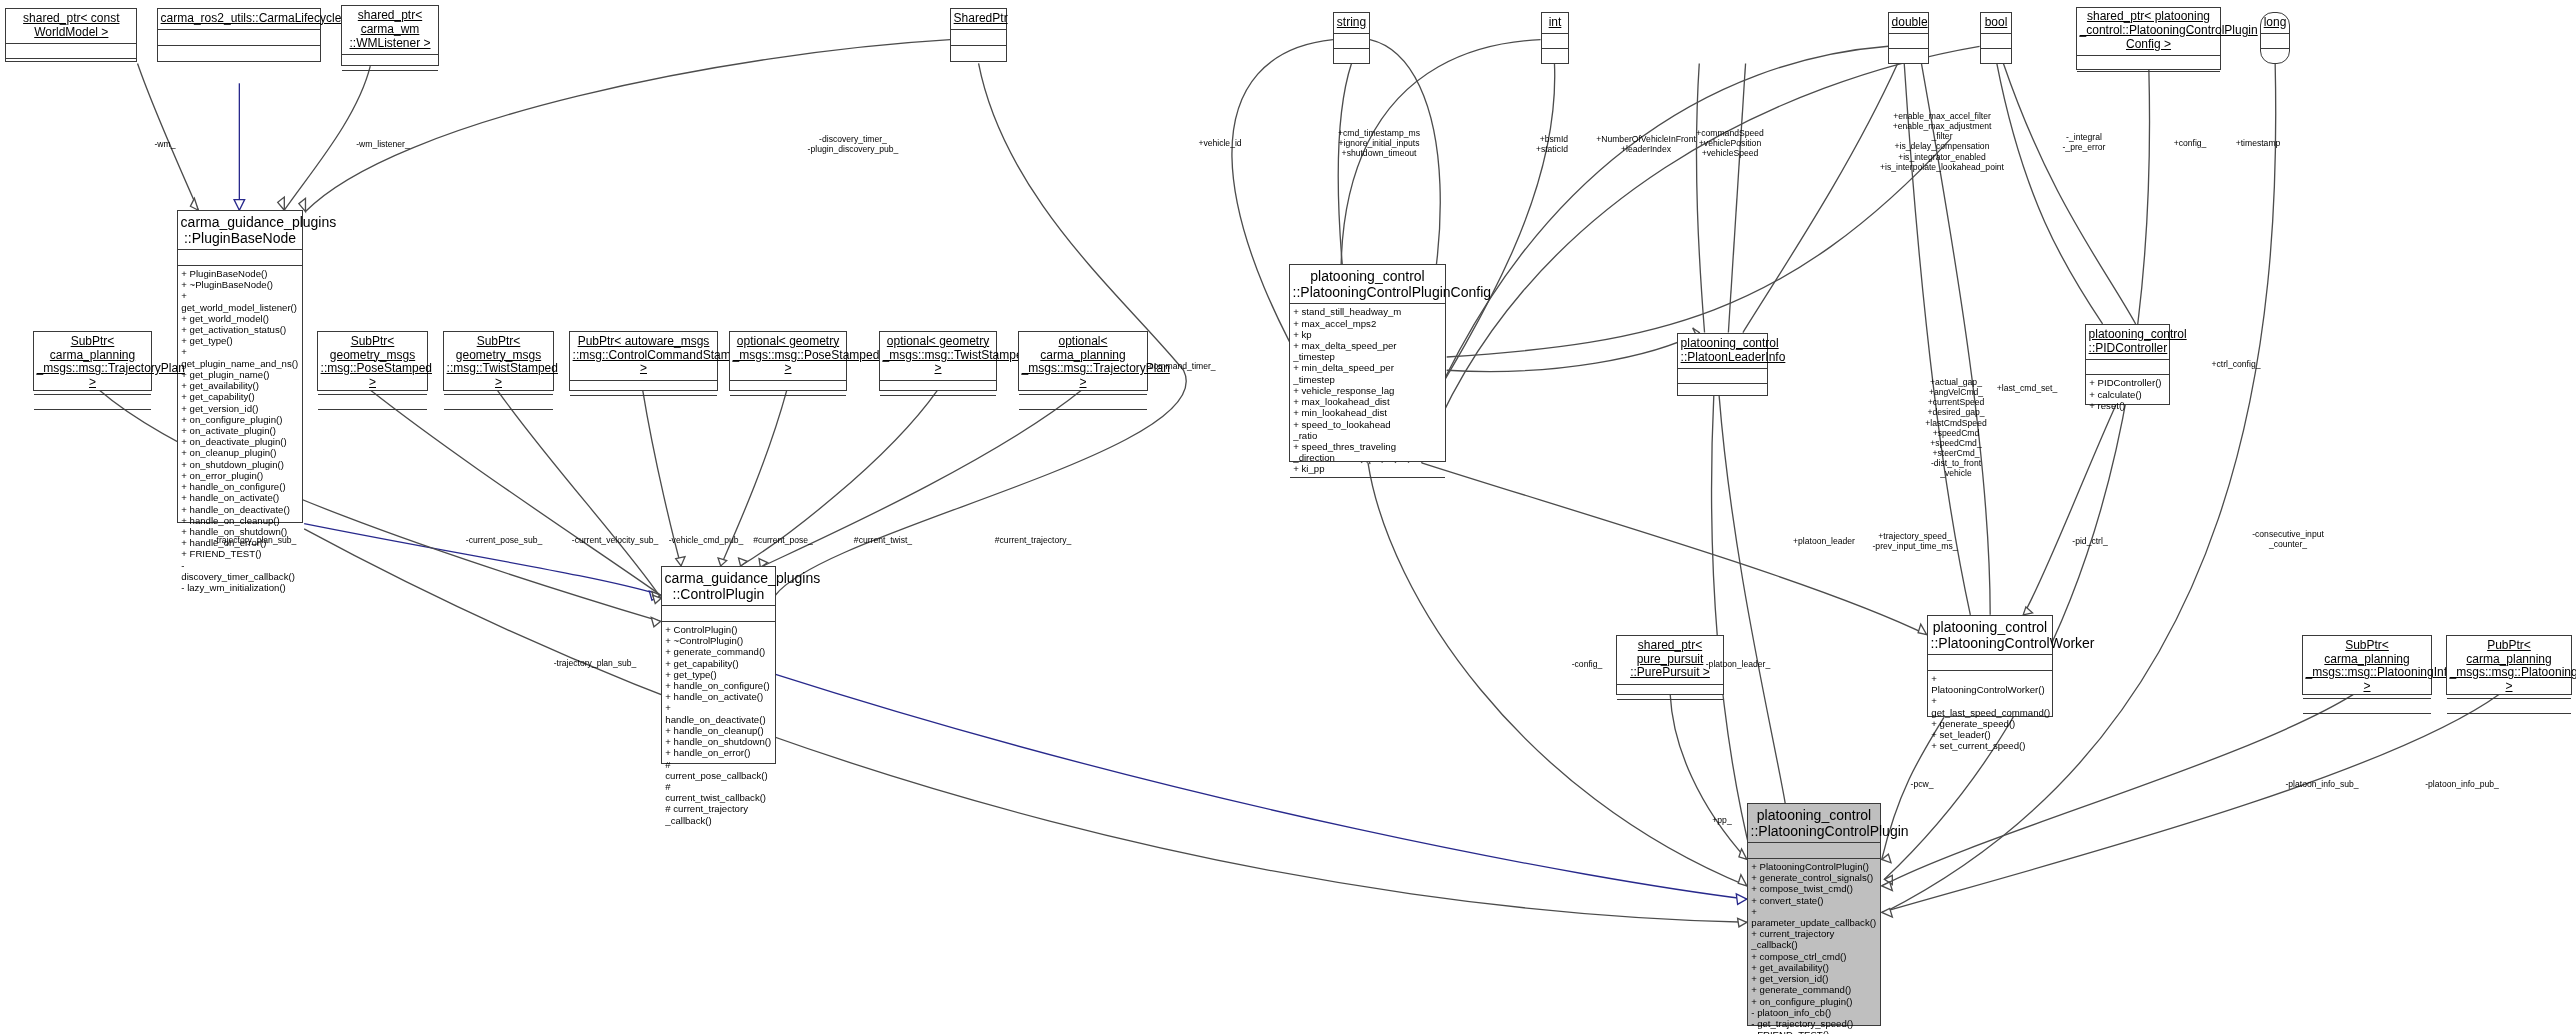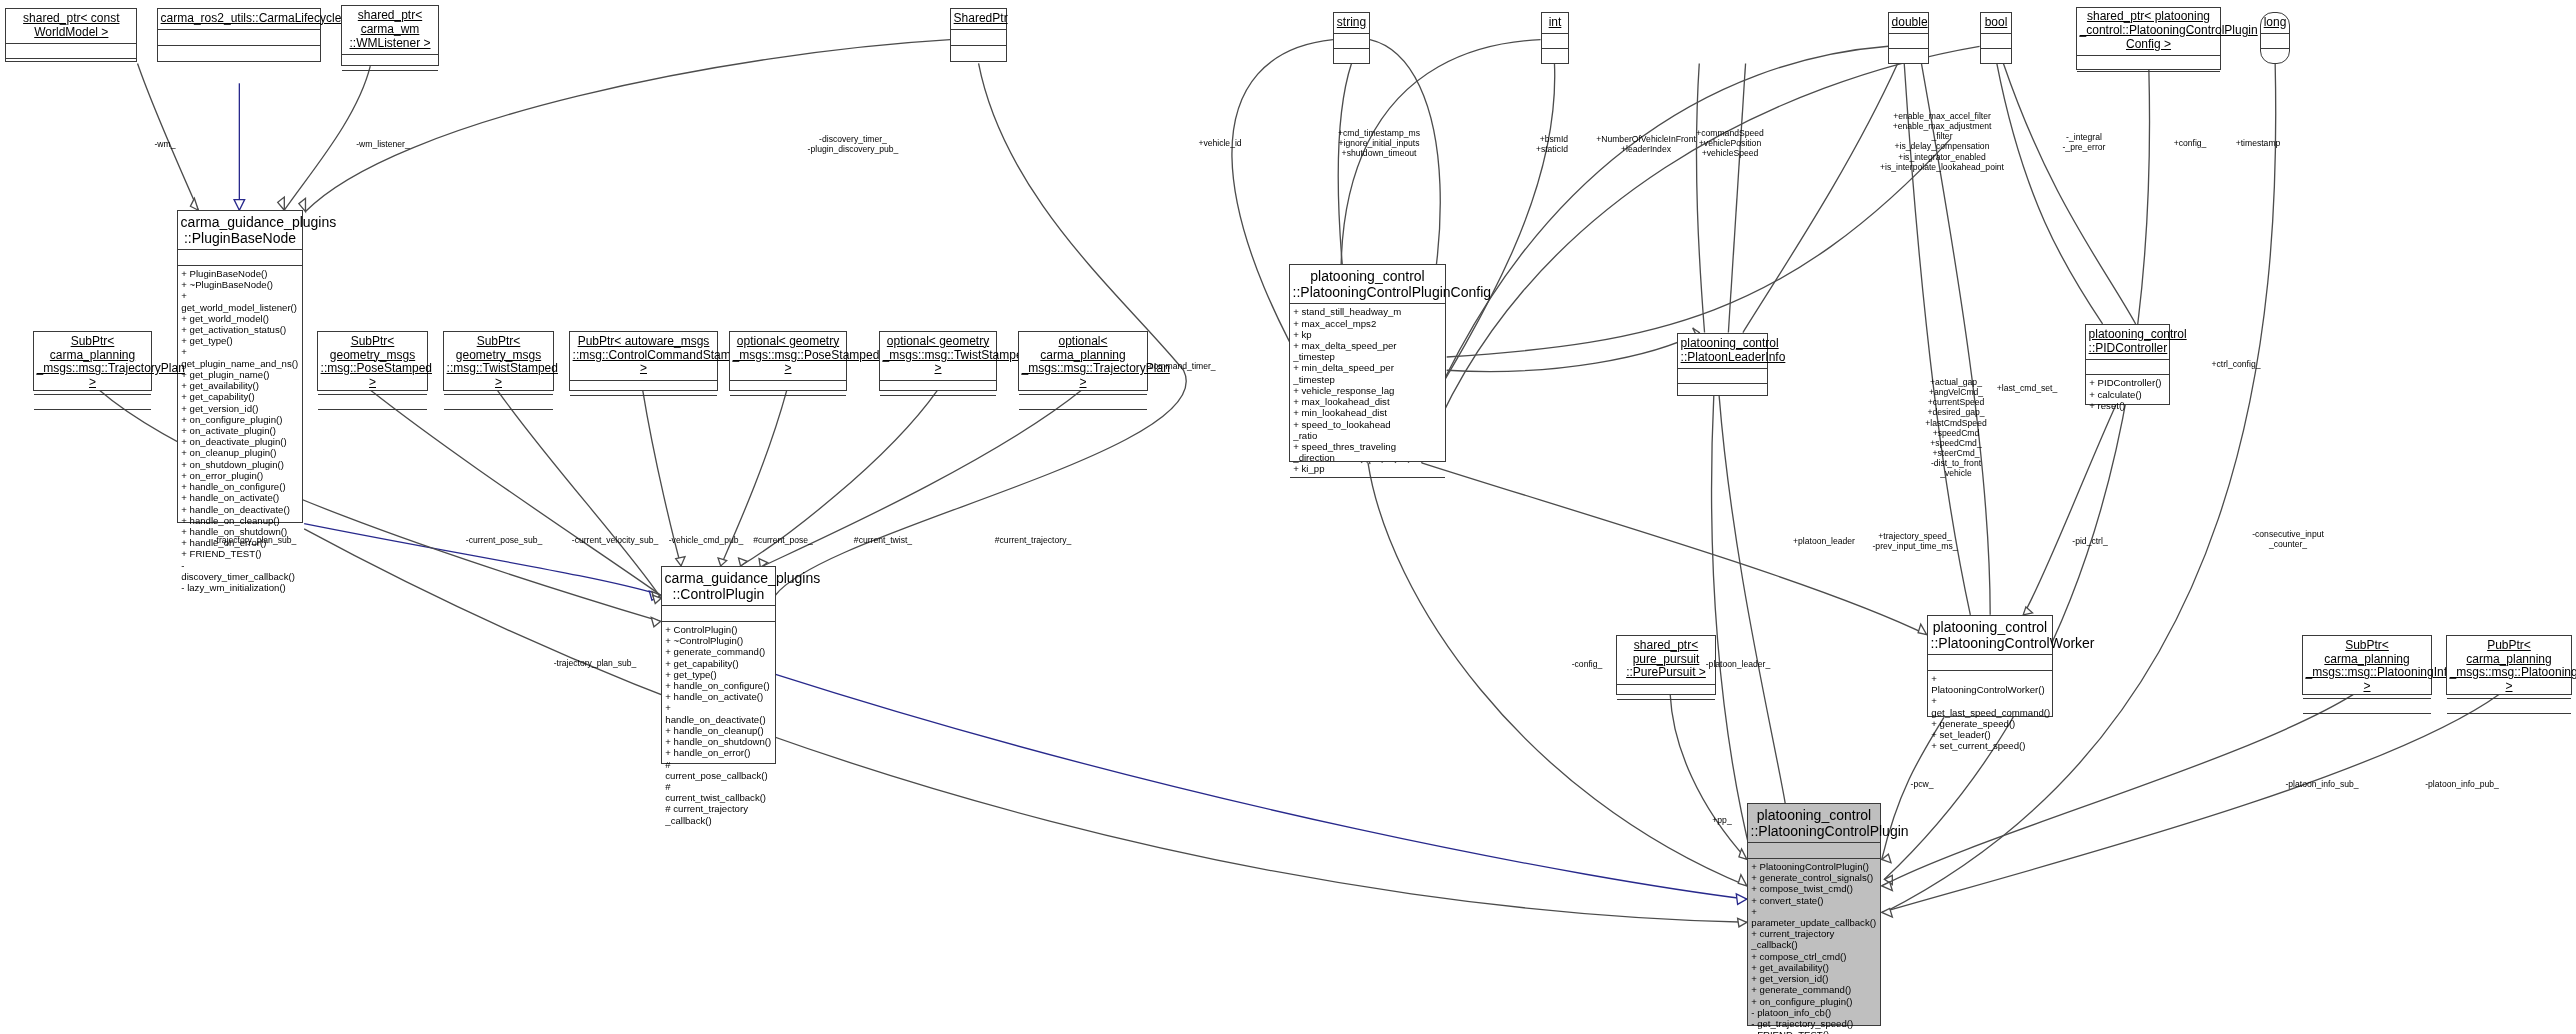--- a/index.html
+++ b/index.html
@@ -355,21 +355,21 @@
 + handle_on_deactivate()
 + handle_on_cleanup()
 + handle_on_shutdown()
 + handle_on_error()
 # current_pose_callback()
 # current_twist_callback()
 # current_trajectory
 _callback()</div>
   </div>
 
-  <div class="node small" style="left:1616px;top:635px;width:100px;height:60px;">
+  <div class="node small" style="left:1616px;top:635px;width:108px;height:60px;">
     <div class="title">shared_ptr&lt; pure_pursuit
 ::PurePursuit &gt;</div>
     <div class="attrs sep empty"></div>
     <div class="ops sep empty"></div>
   </div>
 
   <div class="node" style="left:1927px;top:615px;width:126px;height:102px;">
     <div class="title">platooning_control
 ::PlatooningControlWorker</div>
     <div class="attrs sep empty"></div>

